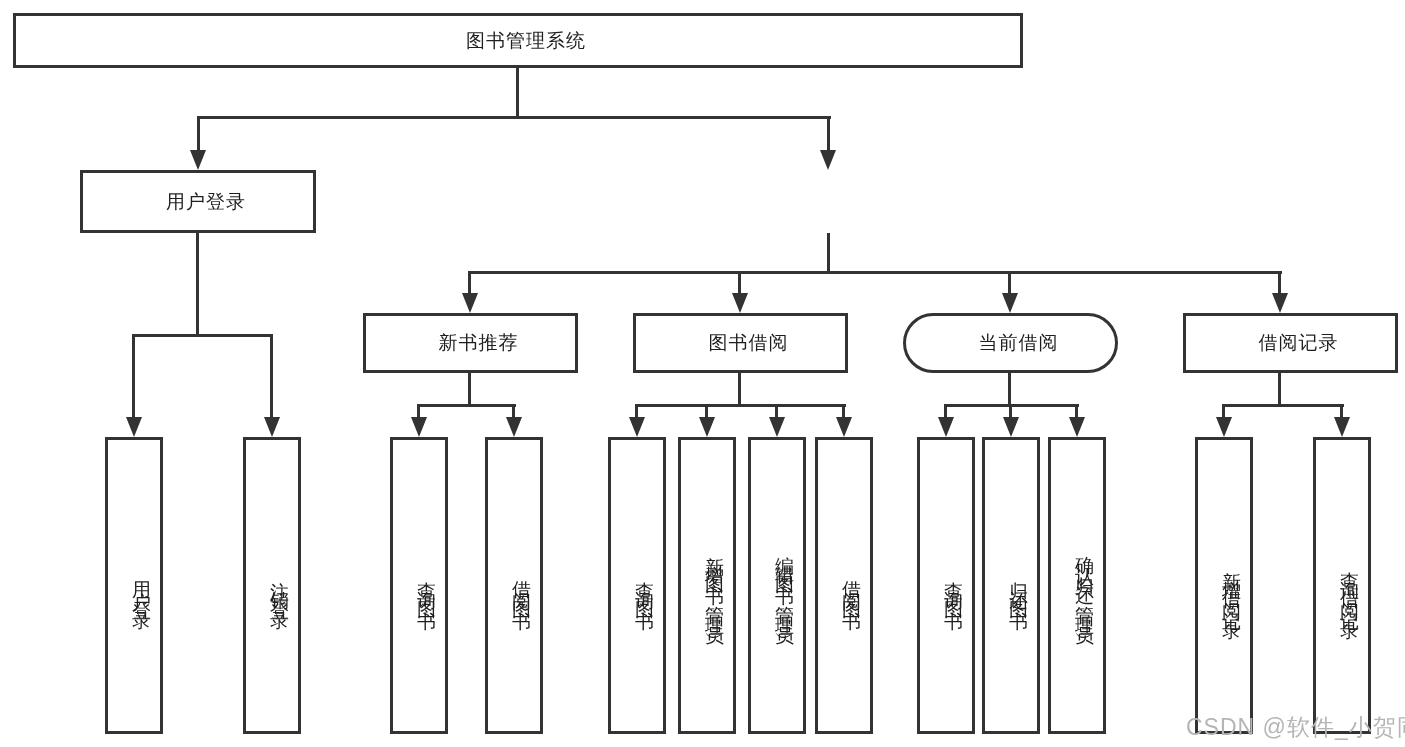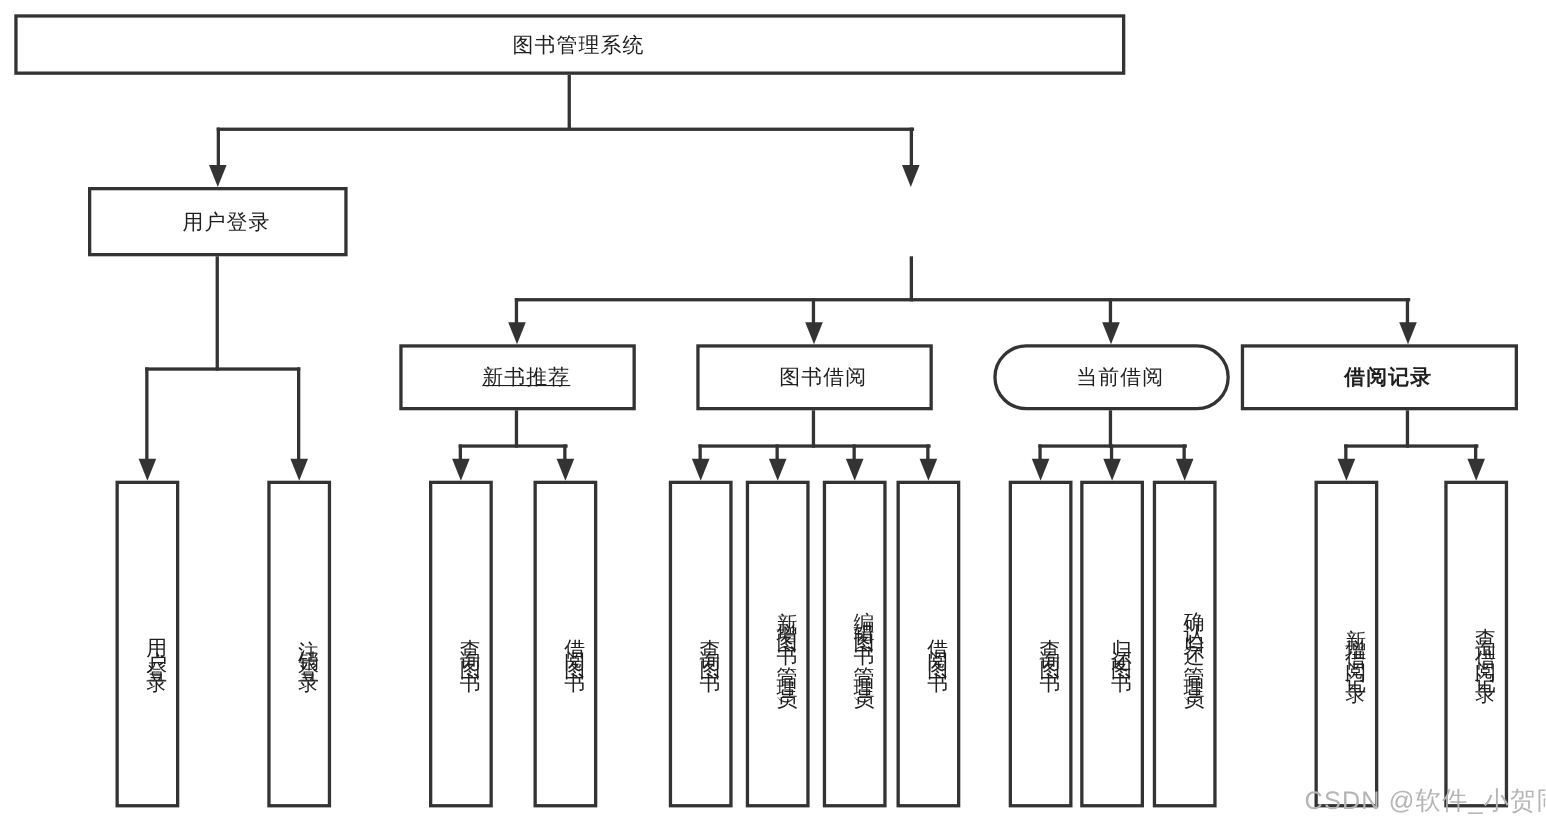--- a/index.html
+++ b/index.html
@@ -56,24 +56,24 @@
   <div class="ln" style="left:468px; top:271px; width:814px; height:3px;"></div>
   <div class="ln" style="left:468px; top:271px; width:3px; height:24px;"></div>
   <div class="arw" style="left:462px; top:293px;"></div>
   <div class="ln" style="left:738px; top:271px; width:3px; height:24px;"></div>
   <div class="arw" style="left:732px; top:293px;"></div>
   <div class="ln" style="left:1008px; top:271px; width:3px; height:24px;"></div>
   <div class="arw" style="left:1002px; top:293px;"></div>
   <div class="ln" style="left:1278px; top:271px; width:3px; height:24px;"></div>
   <div class="arw" style="left:1272px; top:293px;"></div>
 
-  <div class="box" style="left:363px; top:313px; width:215px; height:60px;text-decoration:underline;">新书推荐</div>
+  <div class="box" style="left:363px; top:313px; width:215px; height:60px;">新书推荐</div>
   <div class="box" style="left:633px; top:313px; width:215px; height:60px;font-family:Liberation Serif, serif;">图书借阅</div>
   <div class="box" style="left:903px; top:313px; width:215px; height:60px;border-radius:30px;">当前借阅</div>
-  <div class="box" style="left:1128px; top:313px; width:252px; height:60px;font-weight:bold;">借阅记录</div>
+  <div class="box" style="left:1183px; top:313px; width:215px; height:60px;">借阅记录</div>
 
   <div class="ln" style="left:468px; top:373px; width:3px; height:34px;"></div>
   <div class="ln" style="left:417px; top:404px; width:99px; height:3px;"></div>
   <div class="ln" style="left:417px; top:404px; width:3px; height:15px;"></div>
   <div class="arw" style="left:411px; top:417px;"></div>
   <div class="ln" style="left:512px; top:404px; width:3px; height:15px;"></div>
   <div class="arw" style="left:506px; top:417px;"></div>
 
   <div class="ln" style="left:738px; top:373px; width:3px; height:34px;"></div>
   <div class="ln" style="left:635px; top:404px; width:211px; height:3px;"></div>

